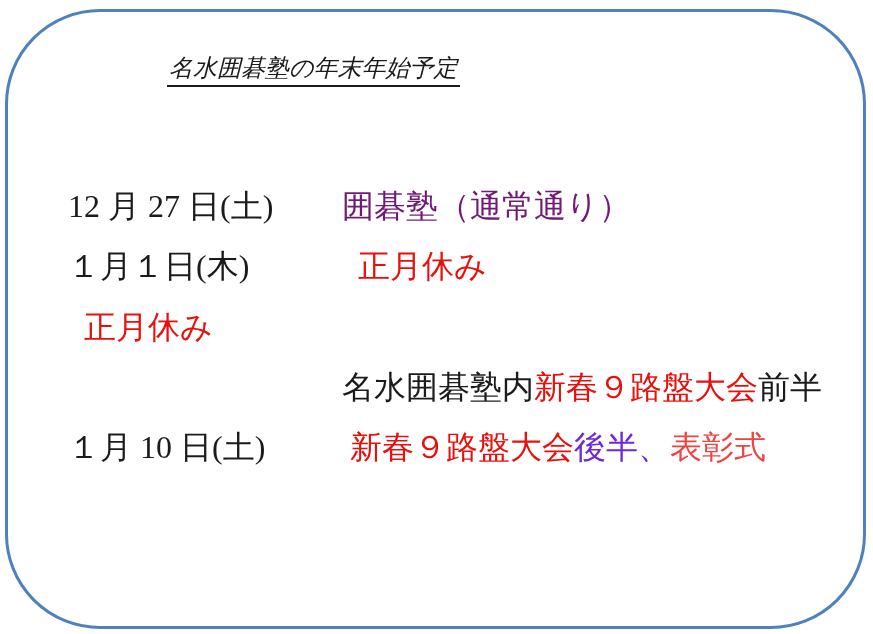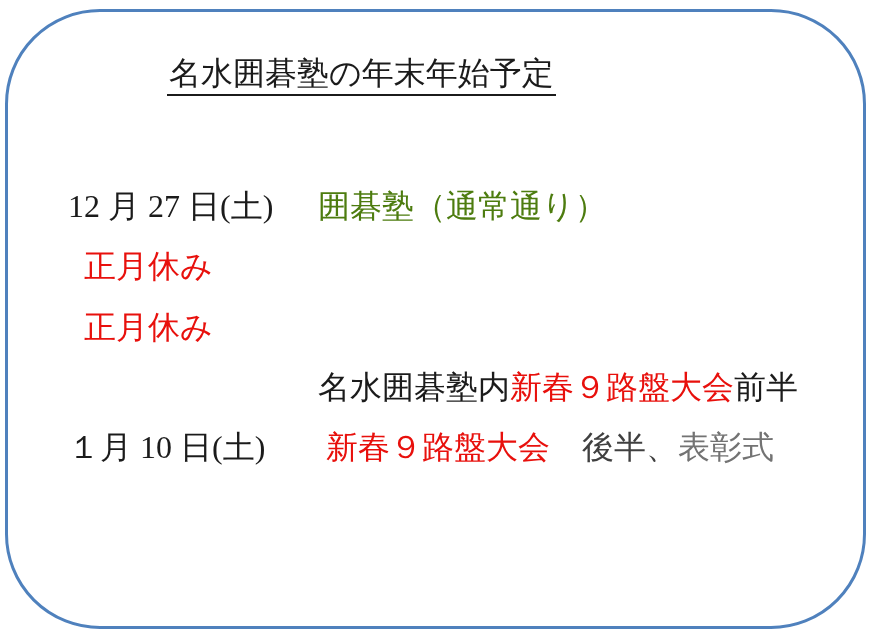--- a/index.html
+++ b/index.html
@@ -14,49 +14,51 @@
   .frame{
     position:absolute;
     left:5px;top:9px;right:7px;bottom:5px;
     border:3px solid #4f81bd;
     border-radius:95px;
     pointer-events:none;
   }
   .title{
     position:absolute;
     left:167px;top:55px;
-    font-size:32px;
+    font-size:24px;
     line-height:1.15;
     border-bottom:2px solid #1b1b1b;
     padding:0 2px 2px 2px;
     white-space:pre;
+    font-style:italic;
   }
   .rows{
     position:absolute;
     left:68px;top:177px;right:14px;
   }
   .row{
     height:60.3px;
     display:flex;
     align-items:center;
     font-size:32px;
     white-space:pre;
+    gap:24px;
   }
   .date{
     flex:0 0 250px;
     width:250px;
   }
   .desc span{white-space:pre;}
 </style>
 </head>
 <body>
 
 <div class="canvas" style="color: rgb(27, 27, 27);">
   <div class="frame" style="border-color: rgb(79, 129, 189);"></div>
   <div class="title">名水囲碁塾の年末年始予定</div>
   <div class="rows" id="rows">
-      <div class="row"><span class="date">12 月 27 日(土)</span><span class="desc"><span style="color: #4d7c0f;">囲碁塾（通常通り）</span></span></div>
-      <div class="row"><span class="desc"><span style="color: rgb(232, 16, 12);">  正月休み</span></span></div>
+      <div class="row"><span class="date">12 月 27 日(土)</span><span class="desc"><span style="color: #701a75;">囲碁塾（通常通り）</span></span></div>
+      <div class="row"><span class="date">１月１日(木)</span><span class="desc"><span style="color: rgb(232, 16, 12);">  正月休み</span></span></div>
       <div class="row"><span class="desc"><span style="color: rgb(232, 16, 12);">  正月休み</span></span></div>
       <div class="row"><span class="date"></span><span class="desc"><span style="color: rgb(27, 27, 27);">名水囲碁塾内</span><span style="color: rgb(232, 16, 12);">新春９路盤大会</span><span style="color: rgb(27, 27, 27); margin-top: 19px;">前半</span></span></div>
-      <div class="row"><span class="date">１月 10 日(土)</span><span class="desc"><span style="color: rgb(232, 16, 12);"> 新春９路盤大会</span><span style="color: #404040; margin-left: 32px;">後半、</span><span style="color: #737373;">表彰式</span></span></div>
+      <div class="row"><span class="date">１月 10 日(土)</span><span class="desc"><span style="color: rgb(232, 16, 12);"> 新春９路盤大会</span><span style="color: #6d28d9;">後半、</span><span style="color: #ef4444;">表彰式</span></span></div>
     </div>
 </div>
 
 </body></html>

